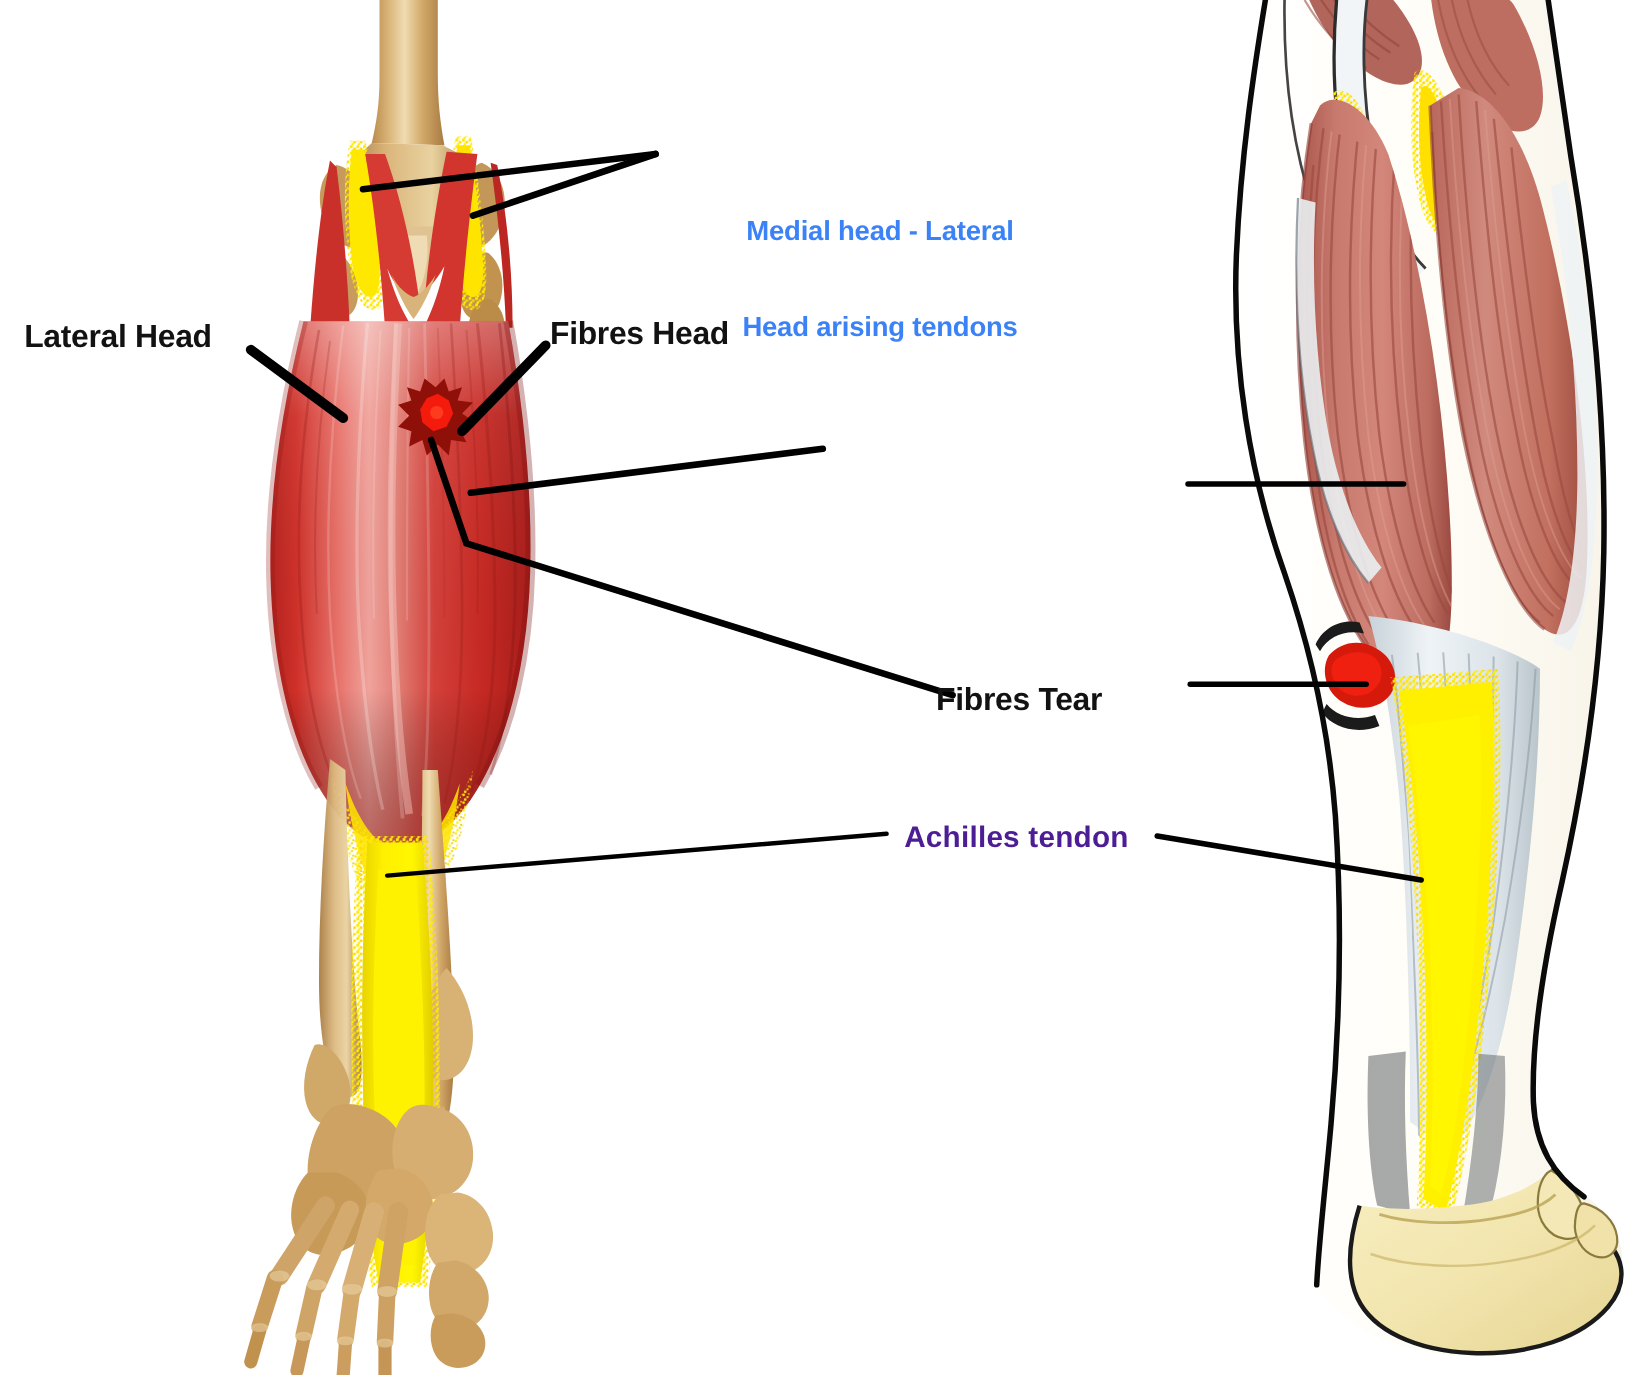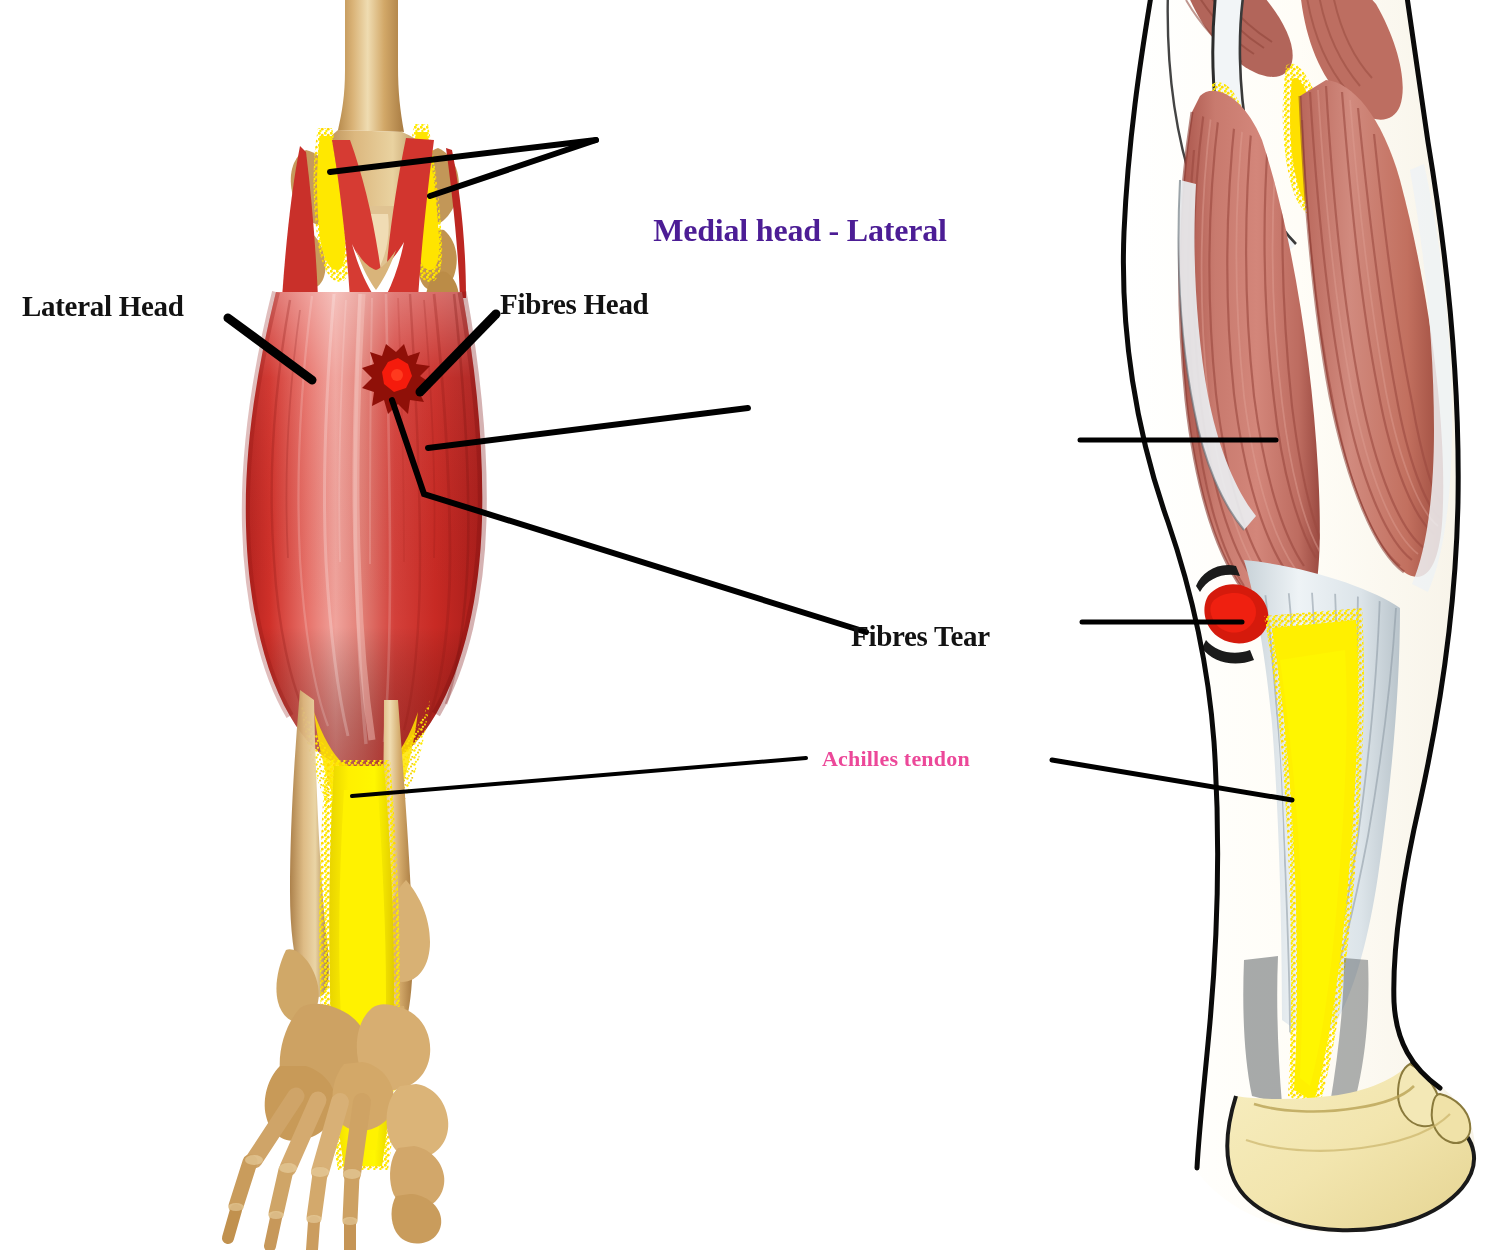--- a/index.html
+++ b/index.html
@@ -5,30 +5,30 @@
   html,body{margin:0;padding:0;background:#ffffff;}
   body{
     font-family:"Liberation Sans", sans-serif;
     width:1500px;height:1250px;overflow:hidden;position:relative;
   }
   #stage{position:relative;width:1500px;height:1250px;background:#ffffff;}
   #art{position:absolute;left:0;top:0;width:1500px;height:1250px;}
 
   .lbl{position:absolute;white-space:pre;color:#111111;line-height:1.16;}
   .lbl-title{
-    font-family:Liberation Serif, serif;font-weight:bold;font-size:32px;
-    letter-spacing:-0.2px;text-align:center;color:#4c1d95;
+    font-family:Liberation Sans, sans-serif;font-weight:bold;font-size:25px;
+    letter-spacing:-0.2px;text-align:center;color:#3b82f6;
   }
   .lbl-bold{
-    font-family:Liberation Serif, serif;font-weight:bold;font-size:29px;
+    font-family:Liberation Sans, sans-serif;font-weight:bold;font-size:29px;
     letter-spacing:-0.3px;color:#121212;
   }
   .lbl-soft{
-    font-family:Liberation Serif, serif;font-weight:bold;font-size:22px;
-    letter-spacing:0.2px;color:#ec4899;
+    font-family:Liberation Sans, sans-serif;font-weight:bold;font-size:27px;
+    letter-spacing:0.2px;color:#4c1d95;
   }
 </style>
 </head>
 <body>
 
 <div id="stage">
 
   <svg id="art" viewBox="0 0 1500 1250" preserveAspectRatio="none">
     <defs>
 
@@ -479,20 +479,21 @@
       <path d="M1080 440 L1276 440" stroke-width="5"></path>
 
       <path d="M1082 622 L1242 622" stroke-width="5"></path>
 
       <path d="M1052 760 L1292 800" stroke-width="5"></path>
     </g>
   </svg>
 
   <div class="lbl lbl-title" style="left:600px;top:138px;width:400px;">
     <div>Medial head - Lateral</div>
+    <div>Head arising tendons</div>
   </div>
 
   <div class="lbl lbl-bold" style="left:22px;top:290px;">Lateral Head</div>
 
   <div class="lbl lbl-bold" style="left:500px;top:288px;">Fibres Head</div>
 
 
   <div class="lbl lbl-bold" style="left:851px;top:620px;">Fibres Tear</div>
 
   <div class="lbl lbl-soft" style="left:822px;top:746px;">Achilles tendon</div>

